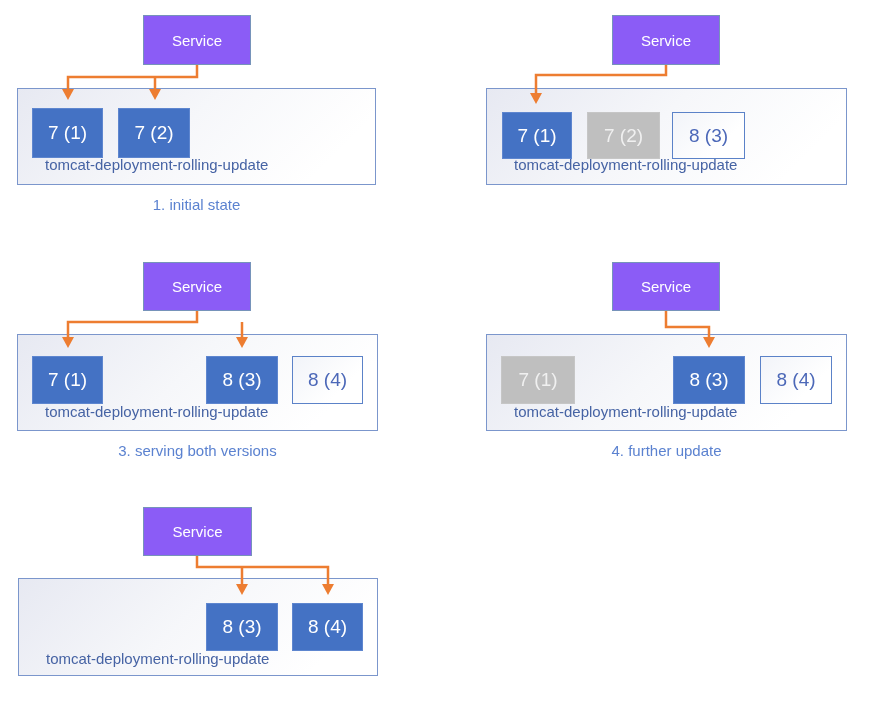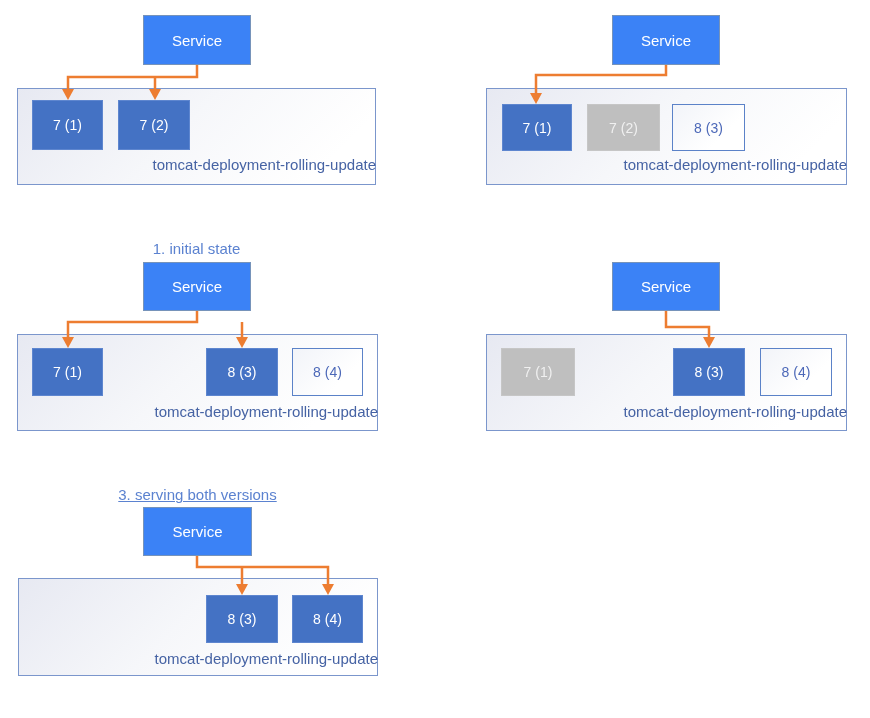--- a/index.html
+++ b/index.html
@@ -1,40 +1,41 @@
 <!DOCTYPE html>
 <html><head>
 <meta charset="utf-8">
 <style>
   html,body{margin:0;padding:0;background:#ffffff;}
   .canvas{
     position:relative;width:870px;height:718px;background:#ffffff;overflow:hidden;
     font-family:"Liberation Sans", sans-serif;
   }
   .service{
-    position:absolute;background:#3b82f6;border:1px solid #7693BA;
+    position:absolute;background:#8b5cf6;border:1px solid #7693BA;
     color:#ffffff;font-size:15px;display:flex;align-items:center;justify-content:center;
     box-sizing:border-box;
   }
   .deployment{
     position:absolute;box-sizing:border-box;border:1px solid #7B96CC;
     background:linear-gradient(135deg,#E7E9F2 0%,#F6F7FA 45%,#FFFFFF 85%);
   }
   .pod{
     position:absolute;box-sizing:border-box;display:flex;align-items:center;justify-content:center;
-    font-size:14px;
+    font-size:19px;
+    margin-top:8px;
   }
   .pod.active{background:#4472C4;border:1px solid #5E86CF;color:#ffffff;}
   .pod.stopped{background:#BFBFBF;border:1px solid #C6C6C6;color:#F0F0F0;}
   .pod.new{background:linear-gradient(135deg,#F2F4F9 0%,#FFFFFF 70%);border:1.5px solid #5B82C8;color:#4C68B8;}
   .dep-label{
-    position:absolute;text-align:right;font-size:15px;color:#4663A4;line-height:16px;
+    position:absolute;text-align:left;font-size:15px;color:#4663A4;line-height:16px;padding-left:28px;
   }
   .caption{
-    position:absolute;text-align:center;font-size:15px;color:#5B82D0;line-height:16px;margin-top:44px;
+    position:absolute;text-align:center;font-size:15px;color:#5B82D0;line-height:16px;
   }
   .arrows{position:absolute;left:0;top:0;width:870px;height:718px;pointer-events:none;}
   .arrows path{stroke:#ED7D31;stroke-width:2.5;fill:none;}
   .arrows polygon{fill:#ED7D31;}
 </style>
 </head>
 <body>
 
 <div class="canvas">
 
@@ -73,36 +74,37 @@
   <div class="pod active" style="left:32px;top:348px;width:71px;height:48px;">
     <span>7 (1)</span>
   </div>
   <div class="pod active" style="left:206px;top:348px;width:72px;height:48px;">
     <span>8 (3)</span>
   </div>
   <div class="pod new" style="left:292px;top:348px;width:71px;height:48px;">
     <span>8 (4)</span>
   </div>
   <div class="dep-label" style="left:17px;top:404px;width:361px;">tomcat-deployment-rolling-update</div>
-  <div class="caption" style="left:17px;top:443px;width:361px;text-decoration:underline;">3. serving both versions</div>
+  <div class="caption" style="left:17px;top:443px;width:361px;">3. serving both versions</div>
 
   <div class="service" style="left:612px;top:262px;width:108px;height:49px;">
     <span>Service</span>
   </div>
   <div class="deployment" style="left:486px;top:334px;width:361px;height:97px;"></div>
   <div class="pod stopped" style="left:501px;top:348px;width:74px;height:48px;">
     <span>7 (1)</span>
   </div>
   <div class="pod active" style="left:673px;top:348px;width:72px;height:48px;">
     <span>8 (3)</span>
   </div>
   <div class="pod new" style="left:760px;top:348px;width:72px;height:48px;">
     <span>8 (4)</span>
   </div>
   <div class="dep-label" style="left:486px;top:404px;width:361px;">tomcat-deployment-rolling-update</div>
+  <div class="caption" style="left:486px;top:443px;width:361px;">4. further update</div>
 
   <div class="service" style="left:143px;top:507px;width:109px;height:49px;">
     <span>Service</span>
   </div>
   <div class="deployment" style="left:18px;top:578px;width:360px;height:98px;"></div>
   <div class="pod active" style="left:206px;top:595px;width:72px;height:48px;">
     <span>8 (3)</span>
   </div>
   <div class="pod active" style="left:292px;top:595px;width:71px;height:48px;">
     <span>8 (4)</span>

